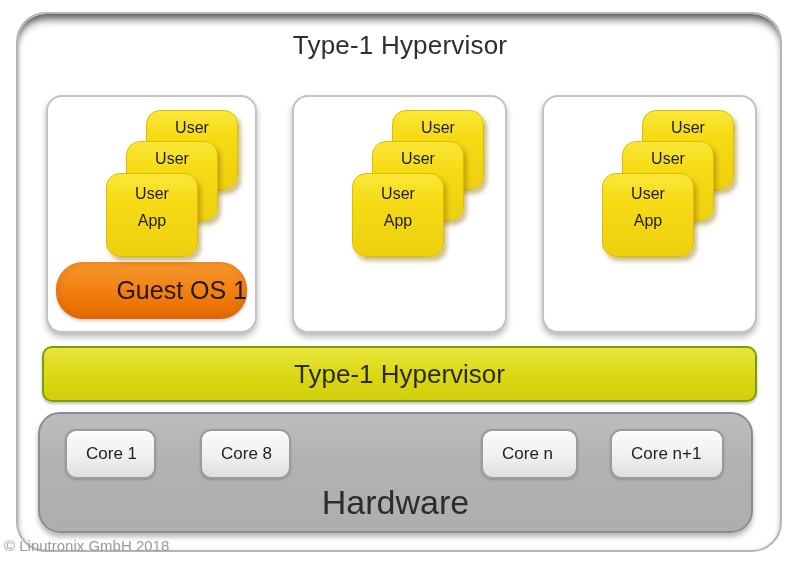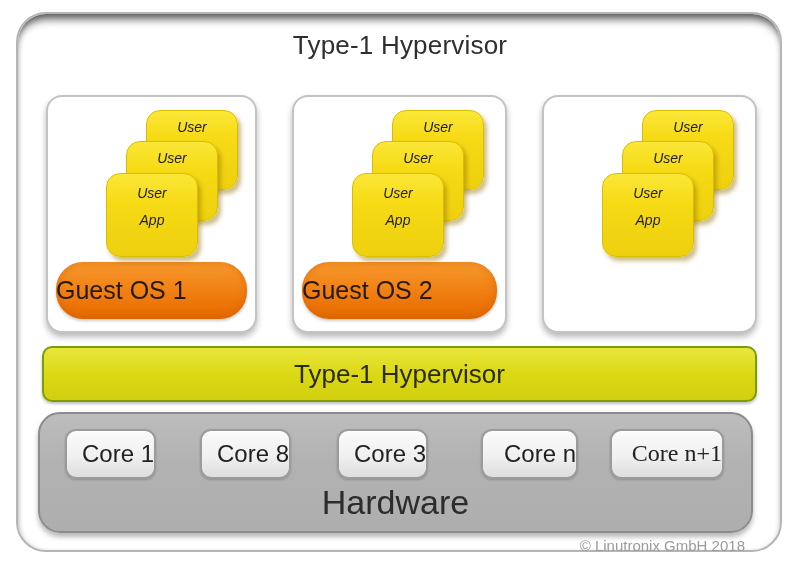--- a/index.html
+++ b/index.html
@@ -53,39 +53,38 @@
   .panel-3 { left: 542px; width: 215px; }
 
   .card {
     position: absolute;
     width: 92px; height: 80px;
     border-radius: 14px;
     background: linear-gradient(180deg, #fbe738 0%, #f6da14 35%, #eed00f 100%);
     border: 1px solid #d9be00;
     box-shadow: 3px 4px 4px rgba(145,110,0,0.45);
     text-align: center;
-    font-size: 14px;
+    font-size: 16px;
     line-height: 27px;
     color: #1c1c1c;
     box-sizing: border-box;
     padding-top: 3px;
-    font-style: italic;
   }
   .card-back  { left: 98px; top: 13px; z-index: 1; }
   .card-mid   { left: 78px; top: 44px; z-index: 2; }
   .card-front { left: 58px; top: 76px; z-index: 3; height: 84px; padding-top: 6px; }
 
   .guest-os {
     position: absolute;
     left: 8px; right: 8px; top: 165px;
     height: 57px;
     border-radius: 27px;
     background: linear-gradient(180deg, #f79a2e 0%, #f28418 42%, #ec7306 78%, #e16a00 100%);
     box-shadow: inset 0 0 9px rgba(210,90,0,0.55), 0 2px 3px rgba(0,0,0,0.2);
-    text-align: left;
+    text-align: right;
     line-height: 57px;
     font-size: 25px;
     color: #241a02;
   }
   
   .hv-bar {
     position: absolute;
     left: 42px; top: 346px;
     width: 715px; height: 56px;
     border: 2px solid #7e9c04;
@@ -111,43 +110,44 @@
   }
   .core {
     position: absolute;
     top: 15px;
     height: 50px;
     border: 2px solid #9b9b9b;
     border-radius: 11px;
     background: linear-gradient(180deg, #fbfbfb 0%, #f0f0f0 55%, #dedede 100%);
     box-shadow: inset 0 1px 0 rgba(255,255,255,0.9), 0 1px 2px rgba(0,0,0,0.2);
     box-sizing: border-box;
-    text-align: right;
+    text-align: left;
     line-height: 45px;
-    font-size: 24px;
+    font-size: 17px;
     color: #222222;
+    padding-left: 19px;
   }
   .core-1 { left: 25px;  width: 91px; }
   .core-2 { left: 160px; width: 91px; }
   .core-3 { left: 297px; width: 91px; }
   .core-4 { left: 441px; width: 97px; }
-  .core-5 { left: 570px; width: 114px; font-family: Liberation Serif, serif; }
+  .core-5 { left: 570px; width: 114px; }
   .hw-label {
     position: absolute;
     left: 0; bottom: 9px;
     width: 100%;
     text-align: center;
     font-size: 34px;
     color: #2c2c2c;
   }
   .copyright {
     position: absolute;
     left: 4px; top: 537px;
     right: 55px;
-    text-align: right;
+    text-align: left;
     font-size: 15px;
     color: #9b9b9b;
   }
 </style>
 </head>
 <body>
 
 <div class="stage">
   <div class="frame"></div>
 
@@ -163,37 +163,35 @@
     <div class="guest-os">Guest OS 1</div>
   </div>
 
   <div class="panel panel-2">
     <div class="card card-back">User</div>
     <div class="card card-mid">User</div>
     <div class="card card-front">
       <div>User</div>
       <div>App</div>
     </div>
-    <div class="guest-os">Guest OS 2</div>
   </div>
 
   <div class="panel panel-3">
     <div class="card card-back">User</div>
     <div class="card card-mid">User</div>
     <div class="card card-front">
       <div>User</div>
       <div>App</div>
     </div>
   </div>
 
   <div class="hv-bar">Type-1 Hypervisor</div>
 
   <div class="hardware">
     <div class="core core-1">Core 1</div>
     <div class="core core-2">Core 8</div>
-    <div class="core core-3">Core 3</div>
     <div class="core core-4">Core n</div>
     <div class="core core-5">Core n+1</div>
     <div class="hw-label">Hardware</div>
   </div>
 
   <div class="copyright">© Linutronix GmbH 2018</div>
 </div>
 
 </body></html>

